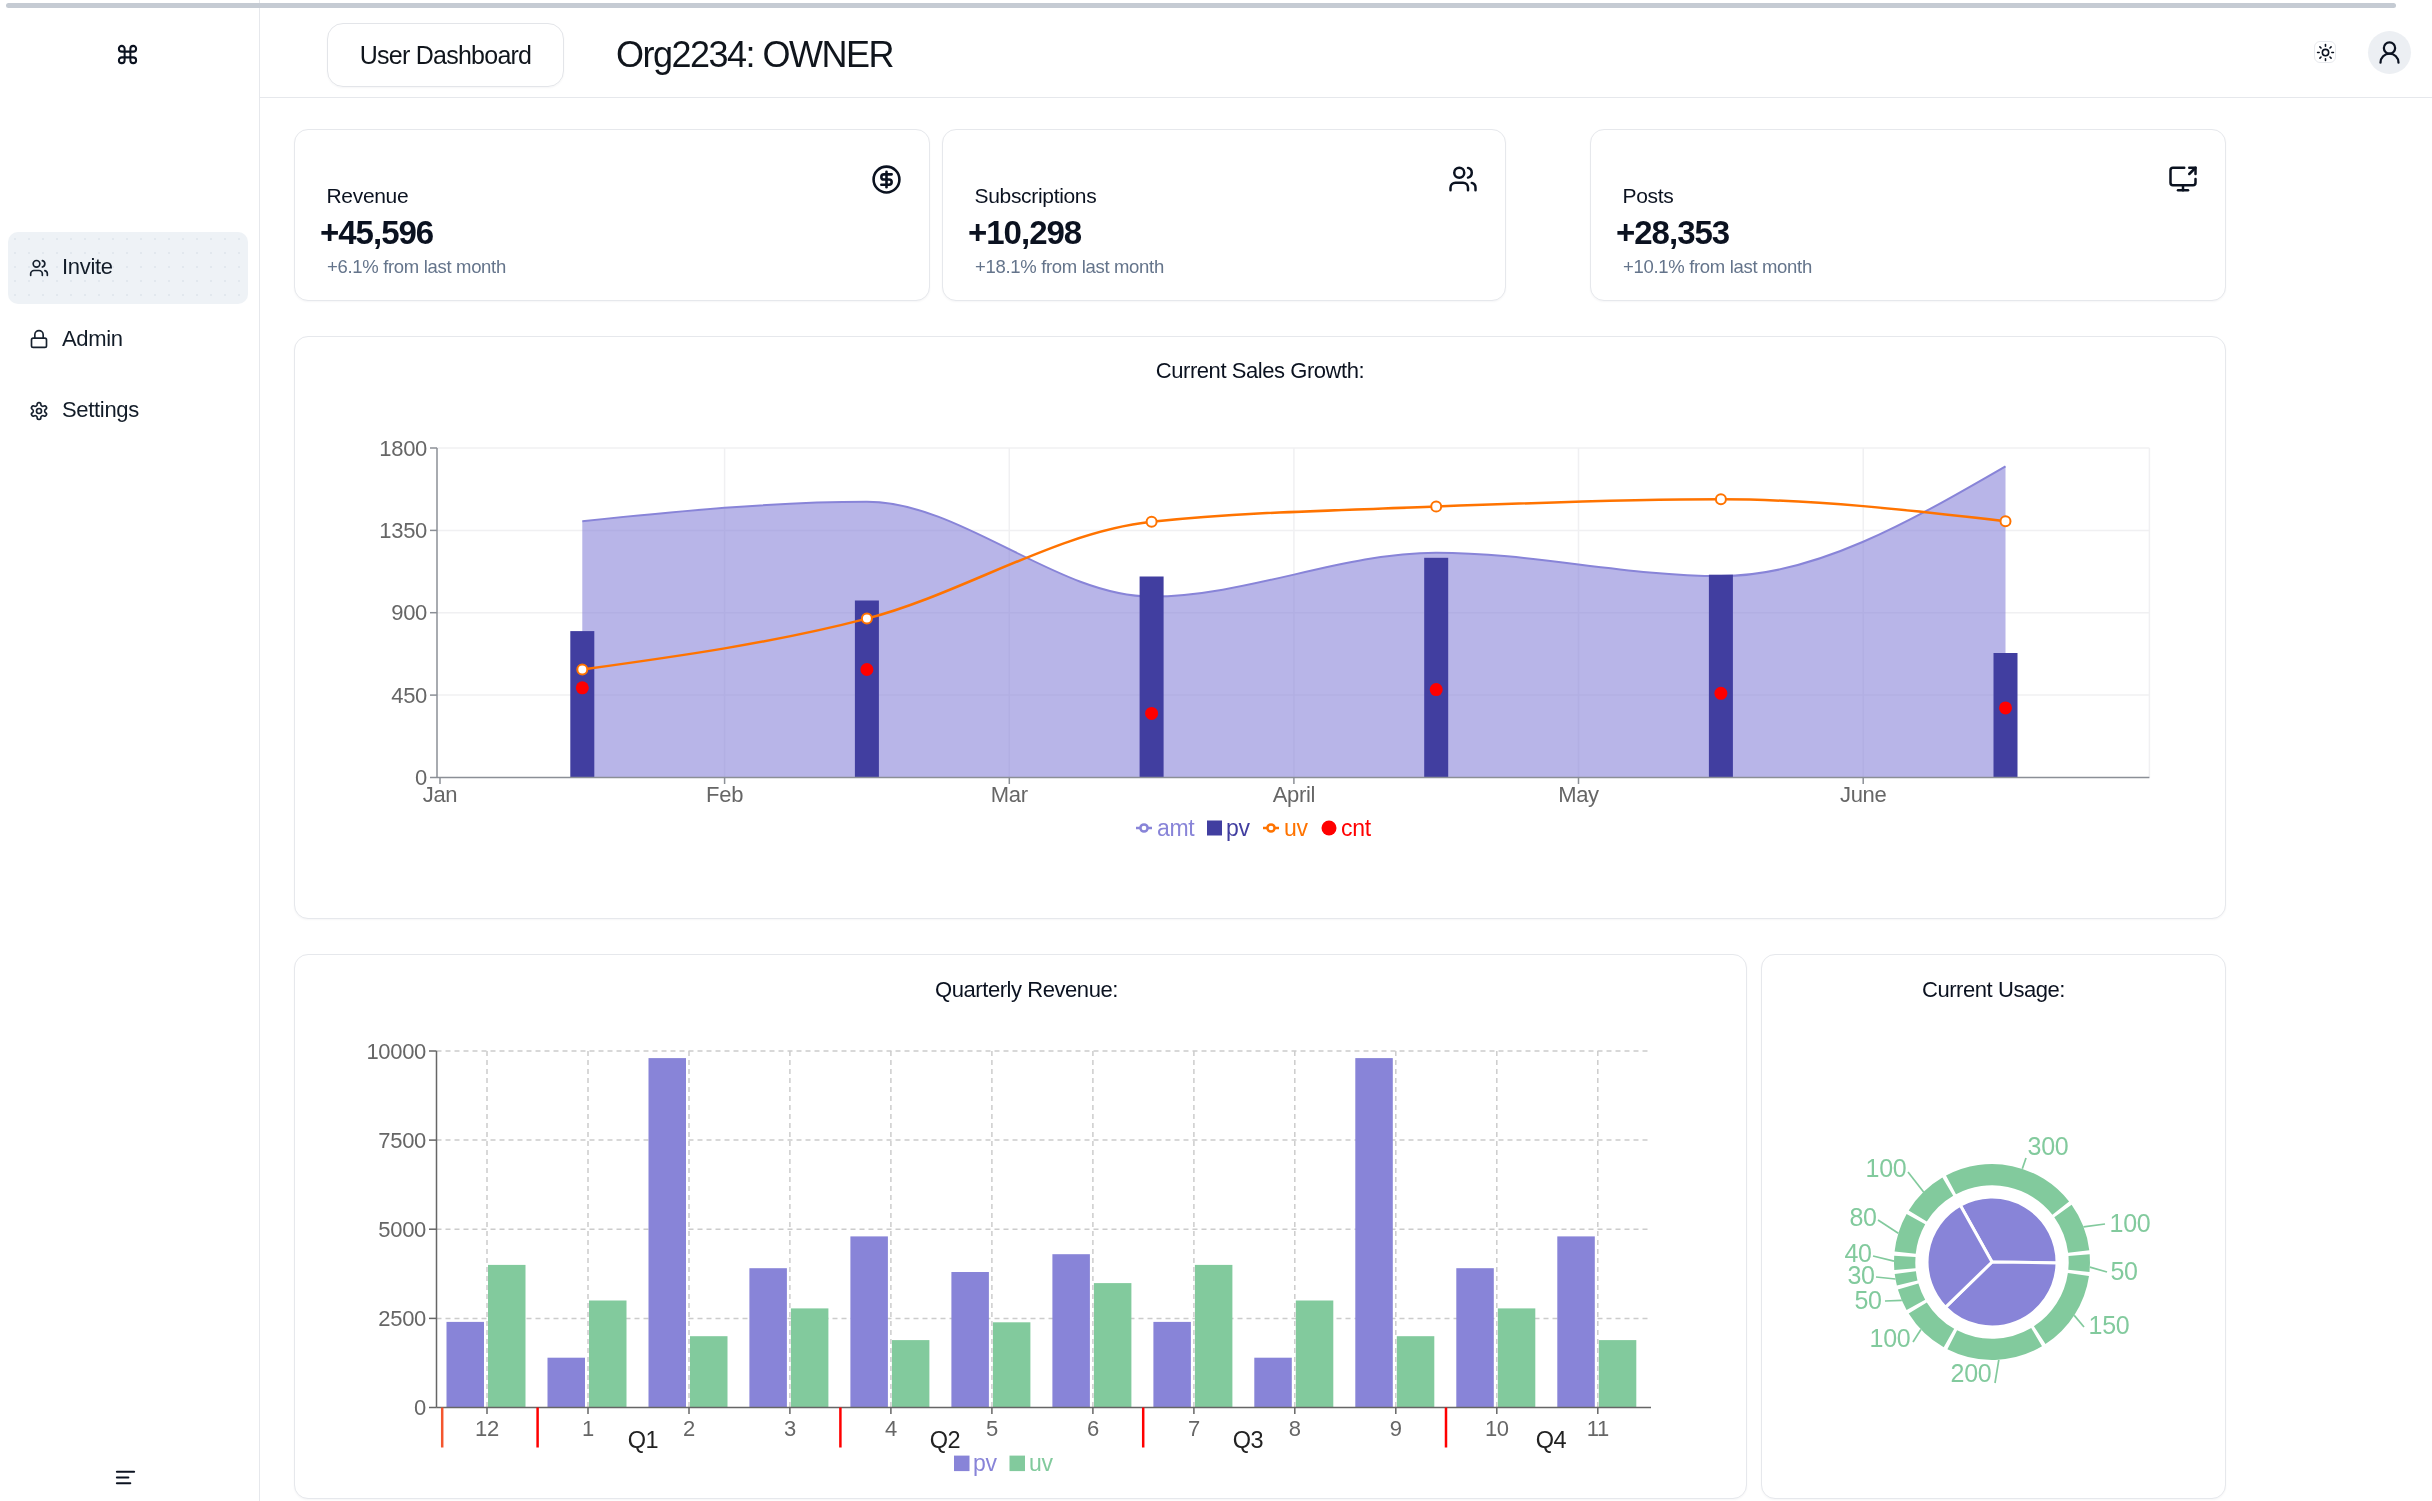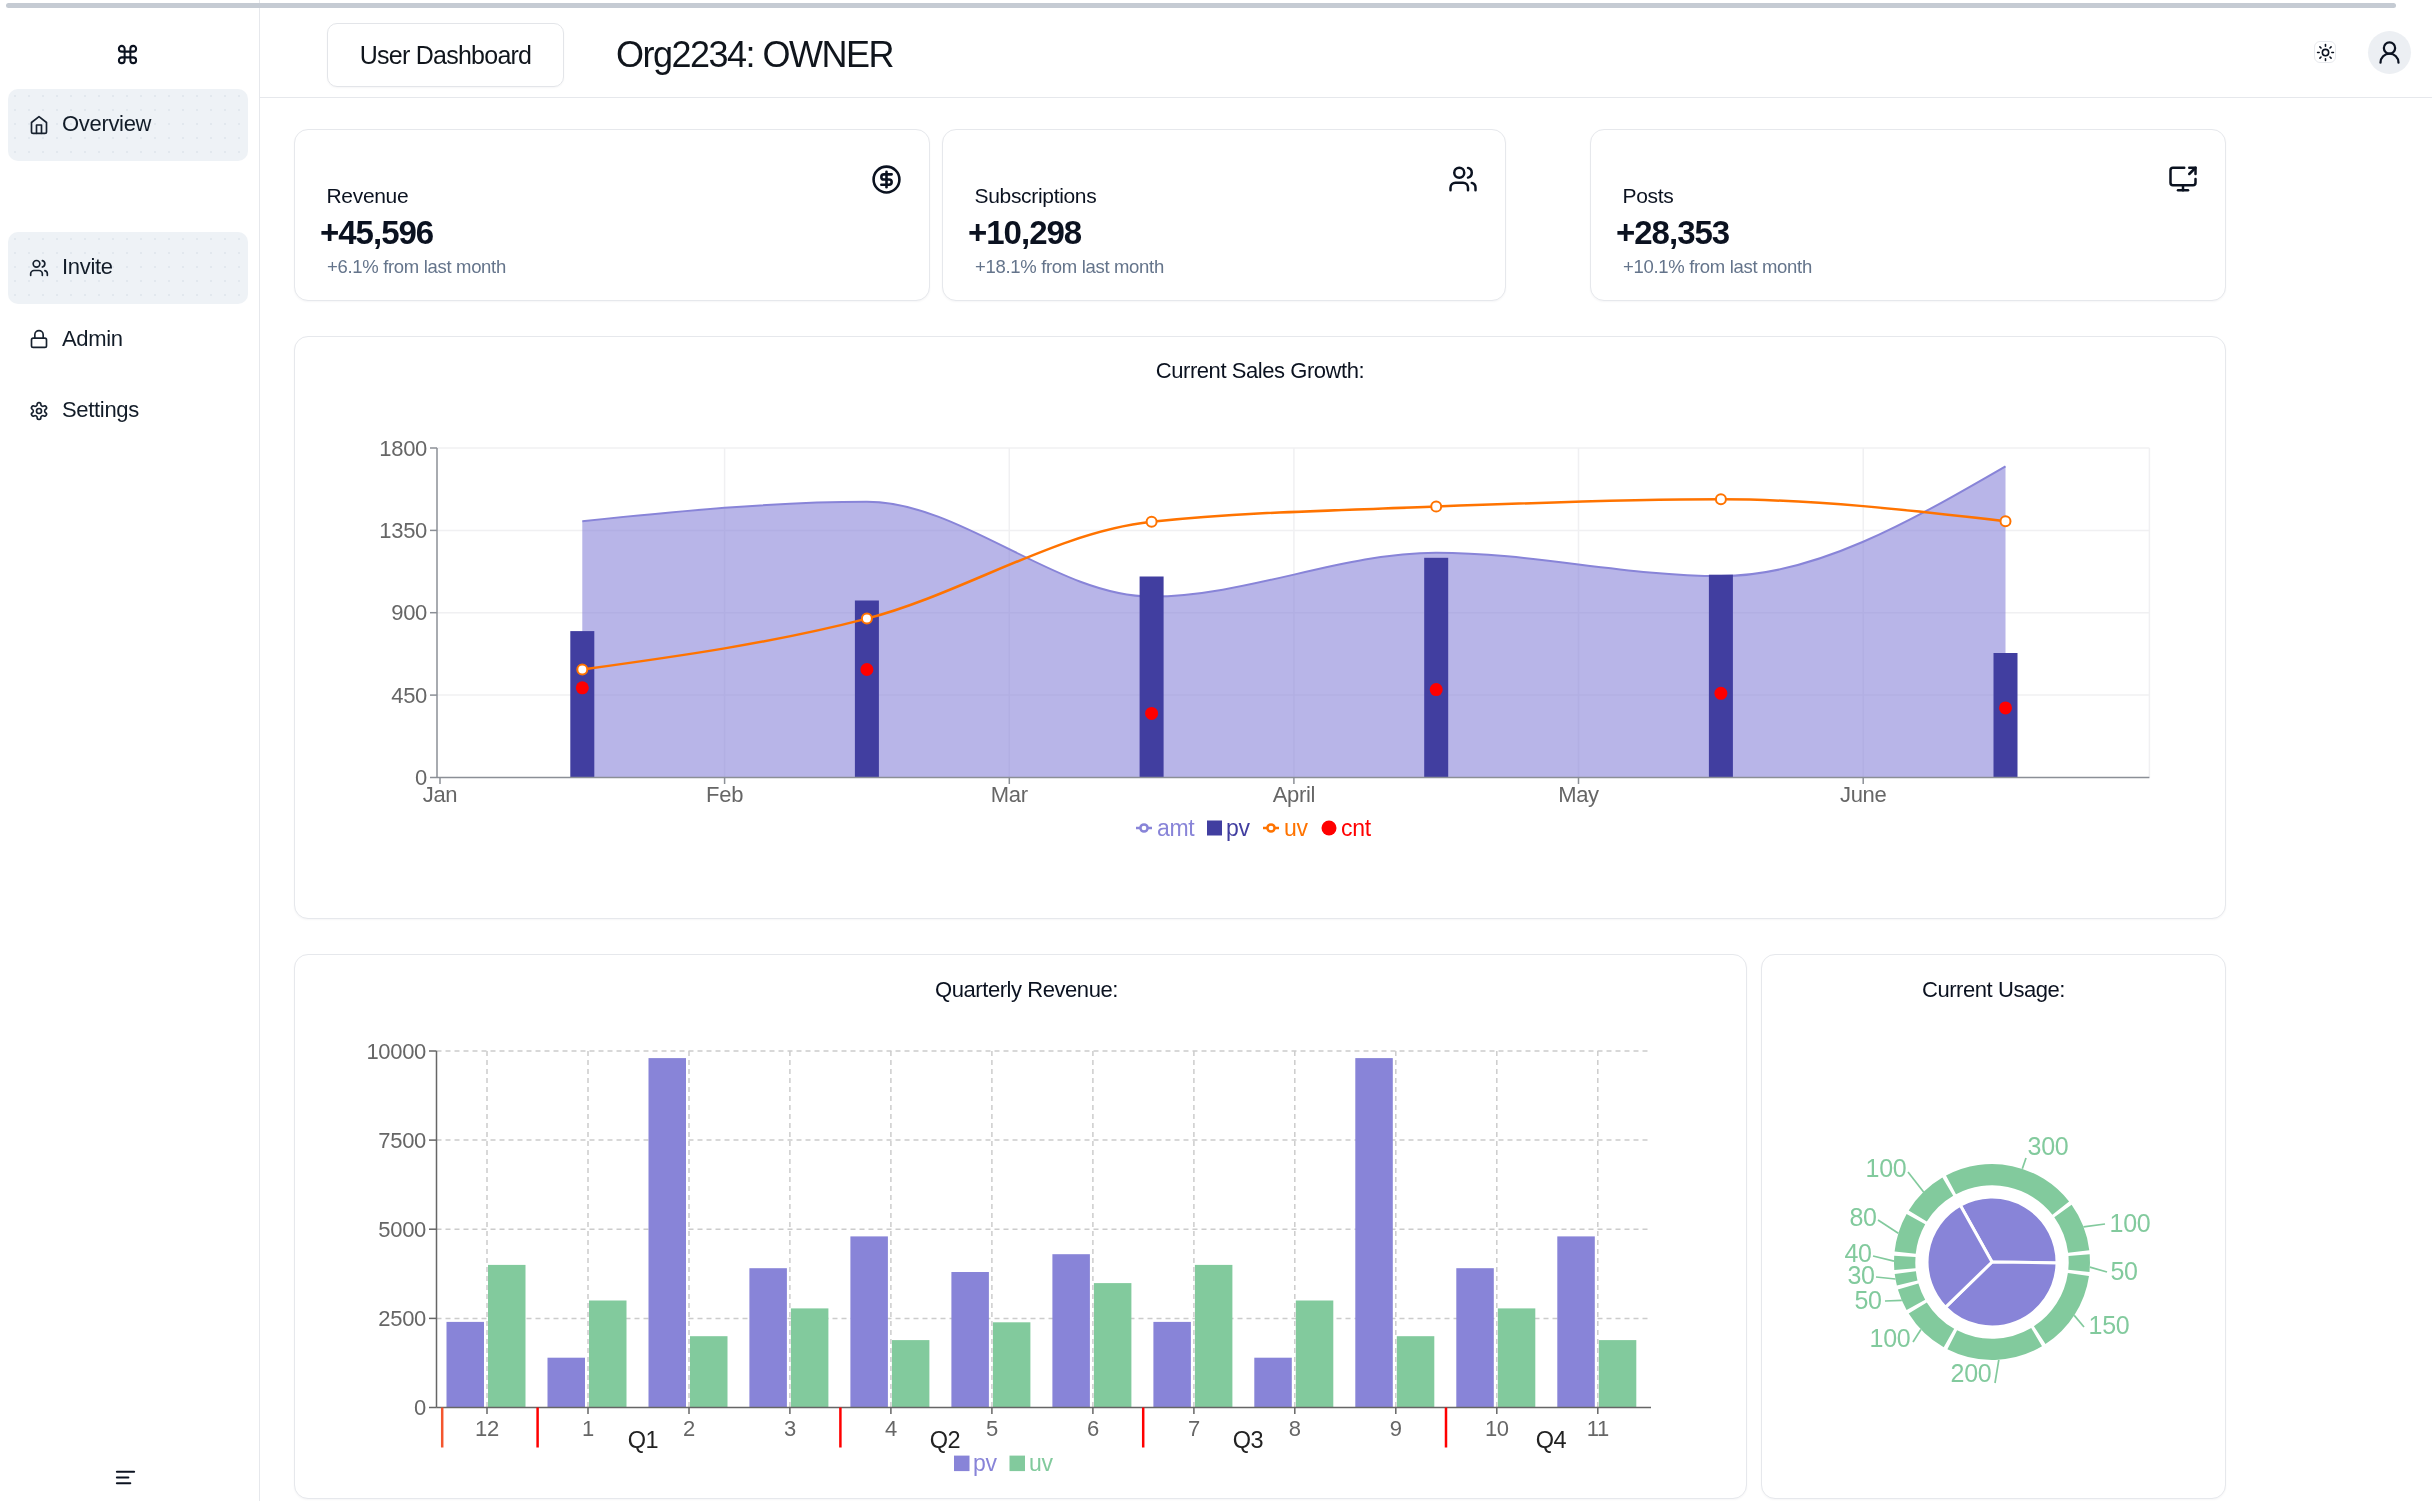--- a/index.html
+++ b/index.html
@@ -12,27 +12,20 @@
 .item { position:absolute; left:8px; width:240px; height:71.5px; border-radius:10px; }
 .item.active { background:#eef2f6; background-image:radial-gradient(#e2e8ee 1.1px, transparent 1.1px); background-size:14px 14px; }
 .mi { position:absolute; left:21px; top:25.5px; }
 .ml { position:absolute; left:54px; top:24px; font-size:22px; color:#121c28; line-height:1; }
 </style></head>
 <body>
 <div style="position:absolute;left:0;top:0;width:260px;height:1501px;background:#fff;border-right:1.5px solid #e6e8ec">
   <div style="position:absolute;left:116px;top:43px"><svg width="23" height="23" viewBox="0 0 24 24" fill="none" stroke="#0b1220" stroke-width="2.1" stroke-linecap="round" stroke-linejoin="round">
         <path d="M15 6v12a3 3 0 1 0 3-3H6a3 3 0 1 0 3 3V6a3 3 0 1 0-3 3h12a3 3 0 1 0-3-3"></path>
       </svg></div>
-  <div class="item active" style="top:89.0px">
-      <span class="mi"><svg width="20" height="20" viewBox="0 0 24 24" fill="none" stroke="#17212e" stroke-width="2" stroke-linecap="round" stroke-linejoin="round">
-          <path d="m3 9 9-7 9 7v11a2 2 0 0 1-2 2H5a2 2 0 0 1-2-2z"></path>
-          <path d="M9 22V12h6v10"></path>
-        </svg></span>
-      <span class="ml">Overview</span>
-    </div>
 <div class="item" style="top:303.5px">
       <span class="mi"><svg width="20" height="20" viewBox="0 0 24 24" fill="none" stroke="#17212e" stroke-width="2" stroke-linecap="round" stroke-linejoin="round">
           <rect width="18" height="11" x="3" y="11" rx="2" ry="2"></rect>
           <path d="M7 11V7a5 5 0 0 1 10 0v4"></path>
         </svg></span>
       <span class="ml">Admin</span>
     </div>
 <div class="item active" style="top:232.0px">
       <span class="mi"><svg width="20" height="20" viewBox="0 0 24 24" fill="none" stroke="#17212e" stroke-width="2" stroke-linecap="round" stroke-linejoin="round">
           <path d="M16 21v-2a4 4 0 0 0-4-4H6a4 4 0 0 0-4 4v2"></path>
@@ -50,21 +43,21 @@
       <span class="ml">Settings</span>
     </div>
 
   <div style="position:absolute;left:114px;top:1466px"><svg width="23" height="23" viewBox="0 0 24 24" fill="none" stroke="#0b1220" stroke-width="2.1" stroke-linecap="round" stroke-linejoin="round">
         <path d="M21 6H3"></path>
         <path d="M15 12H3"></path>
         <path d="M17 18H3"></path>
       </svg></div>
 </div>
 <div style="position:absolute;left:260px;top:0;width:2172px;height:98px;border-bottom:1.5px solid #e6e8ec;background:#fff">
-  <div style="position:absolute;left:67px;top:23px;width:237px;height:64px;border:1.5px solid #e3e5e9;border-radius:10px;box-shadow:0 1px 2px rgba(16,24,40,.04)">
+  <div style="position:absolute;left:67px;top:23px;width:237px;height:64px;border:1.5px solid #e3e5e9;border-radius:16px;box-shadow:0 1px 2px rgba(16,24,40,.04)">
     <div style="position:absolute;width:100%;text-align:center;top:18.5px;font-size:25px;font-weight:500;color:#10151c;line-height:1;letter-spacing:-0.03em">User Dashboard</div>
   </div>
   <div style="position:absolute;left:356px;top:37px;font-size:36px;color:#10151c;line-height:1;letter-spacing:-1.5px">Org2234: OWNER</div>
   <div style="position:absolute;left:2054px;top:41px;width:22px;height:22px;border:1.2px solid #e8eaee;border-radius:6px;display:flex;align-items:center;justify-content:center">
       <svg width="19" height="19" viewBox="0 0 24 24" fill="none" stroke="#0b1220" stroke-width="2" stroke-linecap="round" stroke-linejoin="round">
         <circle cx="12" cy="12" r="4"></circle>
         <path d="M12 2v2"></path>
         <path d="M12 20v2"></path>
         <path d="m4.93 4.93 1.41 1.41"></path>
         <path d="m17.66 17.66 1.41 1.41"></path>

